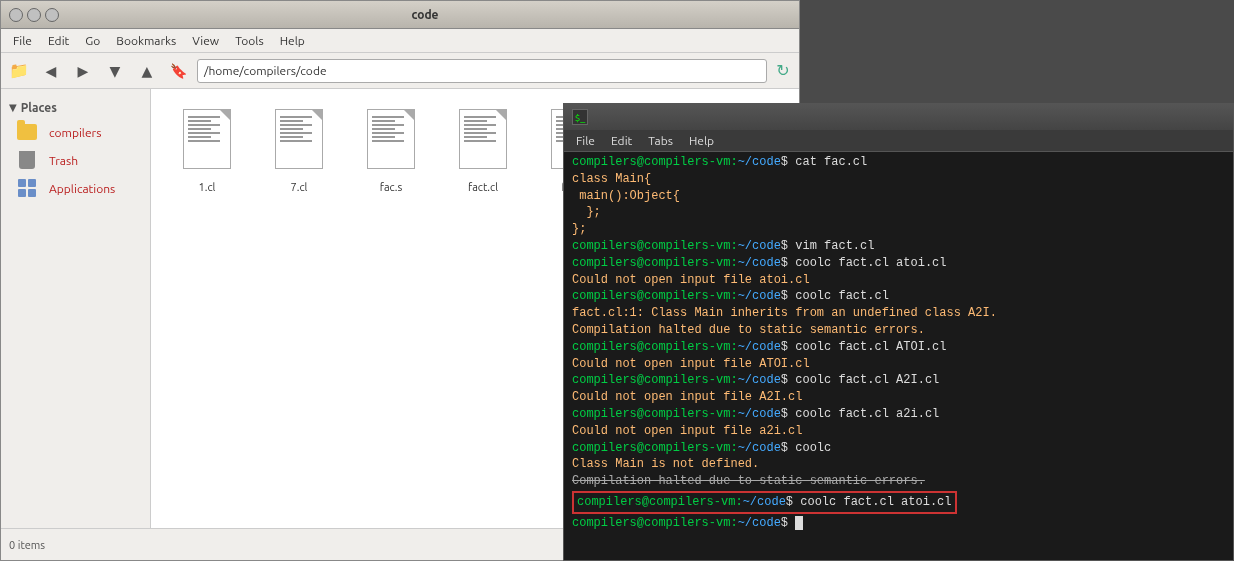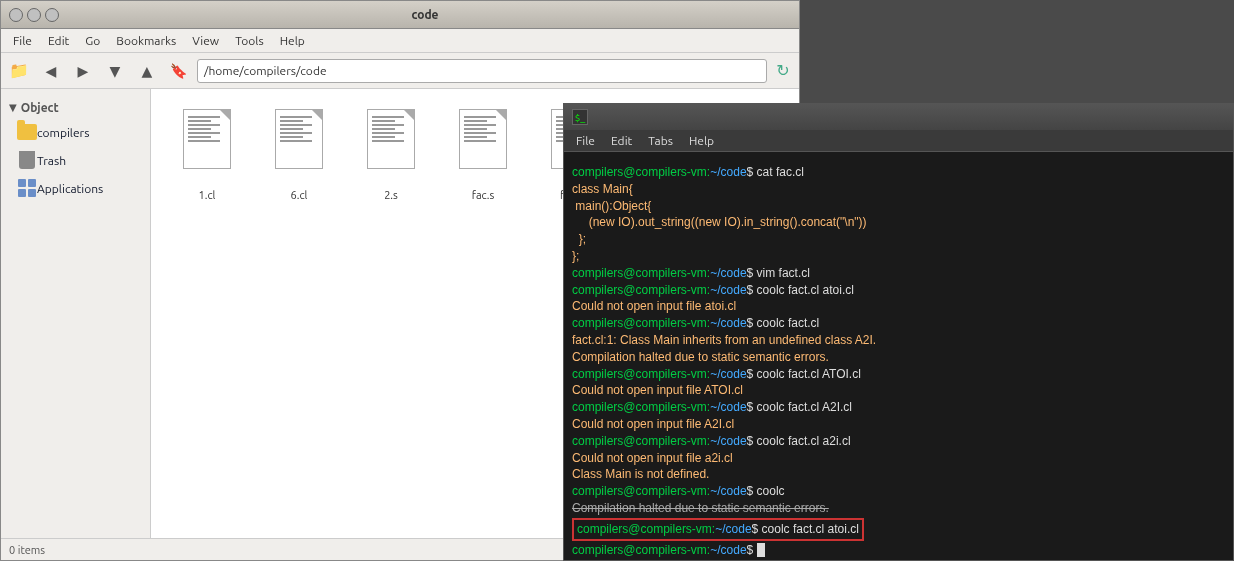--- a/index.html
+++ b/index.html
@@ -136,23 +136,23 @@
       cursor: pointer;
     }
 
     .sidebar-section-header .arrow { margin-right: 4px; font-size: 10px; }
 
     .sidebar-item {
       display: flex;
       align-items: center;
       padding: 4px 16px;
       font-size: 12px;
-      color: #0f172a;
-      cursor: pointer;
-      gap: 0;
+      color: #b91c1c;
+      cursor: pointer;
+      gap: 12px;
     }
 
     .sidebar-icon {
       width: 20px; height: 20px;
       display: flex; align-items: center; justify-content: center;
     }
 
     
     .icon-folder {
       width: 20px; height: 16px;
@@ -244,30 +244,30 @@
     }
 
     .doc-line {
       height: 2px;
       background: #999;
       width: 85%;
     }
     .doc-line.short { width: 60%; }
 
     .file-label {
-      margin-top: 20px;
+      margin-top: 12px;
       font-size: 11px;
       color: #333;
       text-align: center;
       word-break: break-all;
     }
 
     
     .fm-statusbar {
-      height: 22px;
+      height: 32px;
       background: #f0eeeb;
       border-top: 1px solid #ccc;
       display: flex;
       align-items: center;
       padding: 8px 8px;
       font-size: 11px;
       color: #555;
       text-align: right;
     }
 
@@ -318,25 +318,24 @@
       font-size: 12px;
       color: #ddd;
       cursor: pointer;
     }
 
     .term-content {
       flex: 1;
       background: #1a1a1a;
       padding: 2px 8px;
       overflow-y: auto;
-      font-family: Liberation Sans, sans-serif;
+      font-family: Liberation Mono, monospace;
       font-size: 12px;
       line-height: 1.4;
       color: #ddd;
-      margin-top: 10px;
     }
 
     .term-line { white-space: pre-wrap; word-break: break-all; }
 
     .prompt { color: #00cc44; }
     .prompt-path { color: #44aaff; }
     .cmd-text { color: #ddd; }
     .output-text { color: #fdba74; }
 
     .term-cursor {
@@ -398,21 +397,21 @@
     <div class="tb-reload">
       <span style="font-size:16px; color:#4a8;">↻</span>
     </div>
   </div>
 
   <div class="fm-main">
 
     <div class="fm-sidebar">
       <div class="sidebar-section-header">
         <span class="arrow">▼</span>
-        <span>Object</span>
+        <span>Places</span>
       </div>
       <div class="sidebar-item">
         <div class="sidebar-icon">
           <div class="icon-folder"></div>
         </div>
         <span>compilers</span>
       </div>
       <div class="sidebar-item">
         <div class="sidebar-icon">
           <div class="icon-trash"></div>
@@ -454,35 +453,21 @@
             <div class="doc-lines">
                 <div class="doc-line"></div>
                 <div class="doc-line short"></div>
                 <div class="doc-line"></div>
                 <div class="doc-line short"></div>
                 <div class="doc-line"></div>
                 <div class="doc-line short"></div>
                 <div class="doc-line"></div>
               </div>
           </div>
-          <span class="file-label">6.cl</span>
-        </div>
-        <div class="file-item">
-          <div class="file-doc-icon">
-            <div class="doc-lines">
-                <div class="doc-line"></div>
-                <div class="doc-line short"></div>
-                <div class="doc-line"></div>
-                <div class="doc-line short"></div>
-                <div class="doc-line"></div>
-                <div class="doc-line short"></div>
-                <div class="doc-line"></div>
-              </div>
-          </div>
-          <span class="file-label">2.s</span>
+          <span class="file-label">7.cl</span>
         </div>
 
         <div class="file-item">
           <div class="file-doc-icon">
             <div class="doc-lines">
                 <div class="doc-line"></div>
                 <div class="doc-line short"></div>
                 <div class="doc-line"></div>
                 <div class="doc-line short"></div>
                 <div class="doc-line"></div>
@@ -536,34 +521,33 @@
   <div class="term-menubar">
     <span>File</span>
     <span>Edit</span>
     <span>Tabs</span>
     <span>Help</span>
   </div>
   <div class="term-content">
     <div class="term-line"><span class="prompt">compilers@compilers-vm:</span><span class="prompt-path">~/code</span><span class="cmd-text">$ cat fac.cl</span></div>
     <div class="term-line"><span class="output-text">class Main{</span></div>
     <div class="term-line"><span class="output-text"> main():Object{</span></div>
-    <div class="term-line"><span class="output-text">     (new IO).out_string((new IO).in_string().concat("\n"))</span></div>
     <div class="term-line"><span class="output-text">  };</span></div>
     <div class="term-line"><span class="output-text">};</span></div>
     <div class="term-line"><span class="prompt">compilers@compilers-vm:</span><span class="prompt-path">~/code</span><span class="cmd-text">$ vim fact.cl</span></div>
     <div class="term-line"><span class="prompt">compilers@compilers-vm:</span><span class="prompt-path">~/code</span><span class="cmd-text">$ coolc fact.cl atoi.cl</span></div>
     <div class="term-line"><span class="output-text">Could not open input file atoi.cl</span></div>
     <div class="term-line"><span class="prompt">compilers@compilers-vm:</span><span class="prompt-path">~/code</span><span class="cmd-text">$ coolc fact.cl</span></div>
     <div class="term-line"><span class="output-text">fact.cl:1: Class Main inherits from an undefined class A2I.</span></div>
     <div class="term-line"><span class="output-text">Compilation halted due to static semantic errors.</span></div>
     <div class="term-line"><span class="prompt">compilers@compilers-vm:</span><span class="prompt-path">~/code</span><span class="cmd-text">$ coolc fact.cl ATOI.cl</span></div>
     <div class="term-line"><span class="output-text">Could not open input file ATOI.cl</span></div>
     <div class="term-line"><span class="prompt">compilers@compilers-vm:</span><span class="prompt-path">~/code</span><span class="cmd-text">$ coolc fact.cl A2I.cl</span></div>
     <div class="term-line"><span class="output-text">Could not open input file A2I.cl</span></div>
     <div class="term-line"><span class="prompt">compilers@compilers-vm:</span><span class="prompt-path">~/code</span><span class="cmd-text">$ coolc fact.cl a2i.cl</span></div>
     <div class="term-line"><span class="output-text">Could not open input file a2i.cl</span></div>
+    <div class="term-line"><span class="prompt">compilers@compilers-vm:</span><span class="prompt-path">~/code</span><span class="cmd-text">$ coolc</span></div>
     <div class="term-line"><span class="output-text">Class Main is not defined.</span></div>
-    <div class="term-line"><span class="prompt">compilers@compilers-vm:</span><span class="prompt-path">~/code</span><span class="cmd-text">$ coolc</span></div>
     <div class="term-line"><span style="text-decoration: line-through; color:#aaa;">Compilation halted due to static semantic errors.</span></div>
     <div class="term-line" style="border: 2px solid #cc3333; padding: 1px 3px; display: inline-block; margin: 1px 0;"><span class="prompt">compilers@compilers-vm:</span><span class="prompt-path">~/code</span><span class="cmd-text">$ coolc fact.cl atoi.cl</span></div>
     <div class="term-line"><span class="prompt">compilers@compilers-vm:</span><span class="prompt-path">~/code</span><span class="cmd-text">$ </span><span class="term-cursor"></span></div>
   </div>
 </div>
 
 </body></html>

